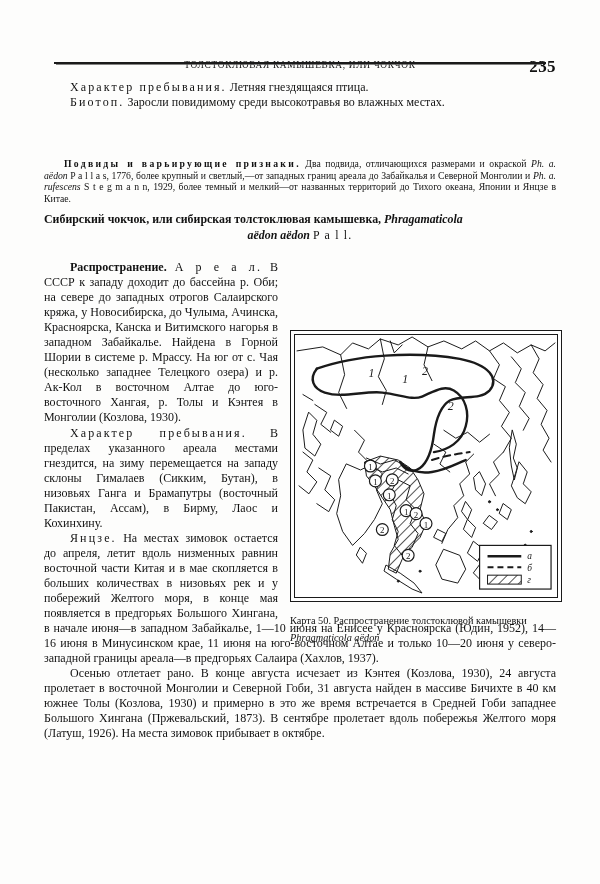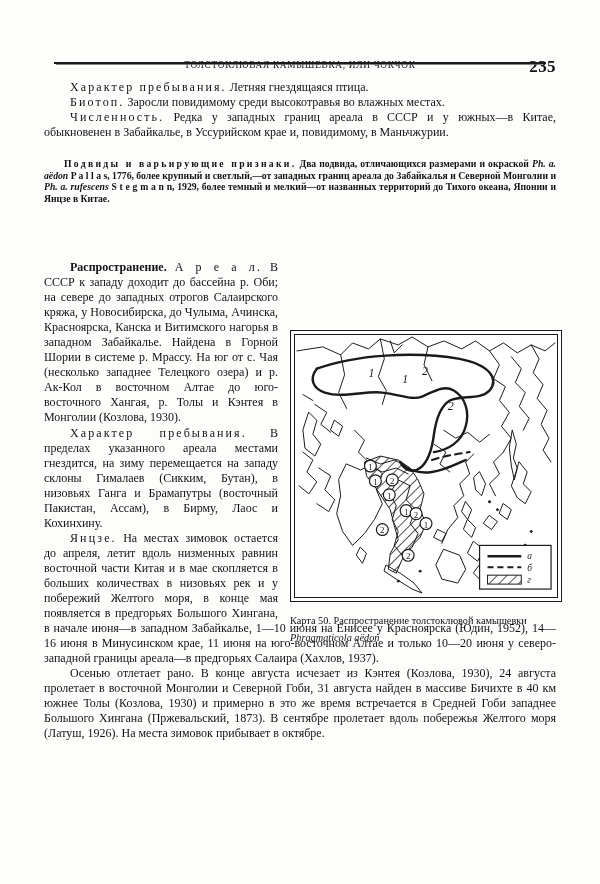--- a/index.html
+++ b/index.html
@@ -93,21 +93,21 @@
 
   
   .fine {
     position: absolute;
     left: 44px;
     width: 512px;
     font-size: 9.7px;
     line-height: 11.6px;
     text-align: justify;
   }
-  .fine p.ind { text-indent: 20px; font-weight: bold; }
+  .fine p.ind { text-indent: 20px; }
 
   
   .sec-head {
     position: absolute;
     left: 44px;
     width: 512px;
     font-size: 11.9px;
     font-weight: bold;
     line-height: 16px;
   }
@@ -169,36 +169,42 @@
   <div class="rule"></div>
 
   <div class="col block-main" style="top:80px;">
     <p class="ind"><span class="spaced">Характер пребывания.</span> <span>Летняя гнездящаяся птица.</span></p>
   </div>
 
   <div class="col block-main" style="top:95px;">
     <p class="ind"><span class="spaced">Биотоп.</span> <span>Заросли повидимому среди высокотравья во влажных местах.</span></p>
   </div>
 
-  <div class="col block-main" style="top:110px;">
-    <p class="ind"><span class="spaced">Численность.</span> <span>Редка у западных границ ареала в СССР и у южных—в Китае, обыкновенен в Забайкалье, в Уссурийском крае и, повидимому, в Маньчжурии.</span></p>
-  </div>
 
   <div class="fine" style="top:158px;">
     <p class="ind"><b class="ltr-sp">Подвиды и варьирующие признаки.</b>
       <span>Два подвида, отличающихся размерами и окраской</span>
       <i>Ph. a. aëdon</i>
       <span>P a l l a s,</span>
       <span>1776, более крупный и светлый,—от западных границ ареала до Забайкалья и Северной Монголии и</span>
       <i>Ph. a. rufescens</i>
       <span>S t e g m a n n,</span>
       <span>1929, более темный и мелкий—от названных территорий до Тихого океана, Японии и Янцзе в Китае.</span>
     </p>
   </div>
 
+  <div class="sec-head" style="top:211px;">
+    
+    <span>Сибирский чокчок, или сибирская толстоклювая камышевка,</span>
+    <i>Phragamaticola</i>
+    <span class="line2">
+      <i>aëdon aëdon</i>
+      <span style="font-weight:normal;letter-spacing:1.2px">P a l l.</span>
+    </span>
+  </div>
 
   <div class="col" style="left:44px; top:260px; width:512px;">
     <div style="float:right; width:278px; height:352px;"></div>
     <p class="ind" style="text-indent:26px;">
       <b>Распространение.</b>
       <span class="spaced">А р е а л.</span>
       <span>В СССР к западу доходит до бассейна р. Оби; на севере до западных отрогов Салаирского кряжа, у Новосибирска, до Чулыма, Ачинска, Красноярска, Канска и Витимского нагорья в западном Забайкалье. Найдена в Горной Шории в системе р. Мрассу. На юг от с. Чая (несколько западнее Телецкого озера) и р. Ак-Кол в восточном Алтае до юго-восточного Хангая, р. Толы и Кэнтея в Монголии (Козлова, 1930).</span>
     </p>
     <p class="ind">
       <span class="spaced">Характер пребывания.</span>

